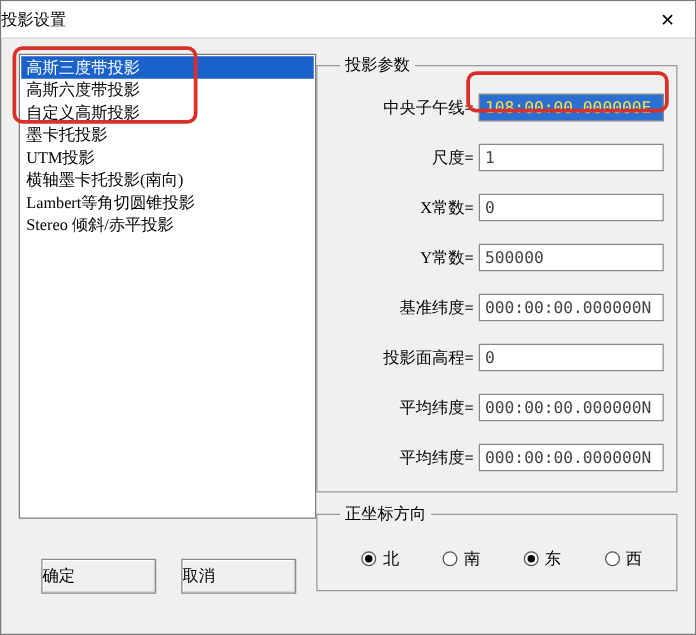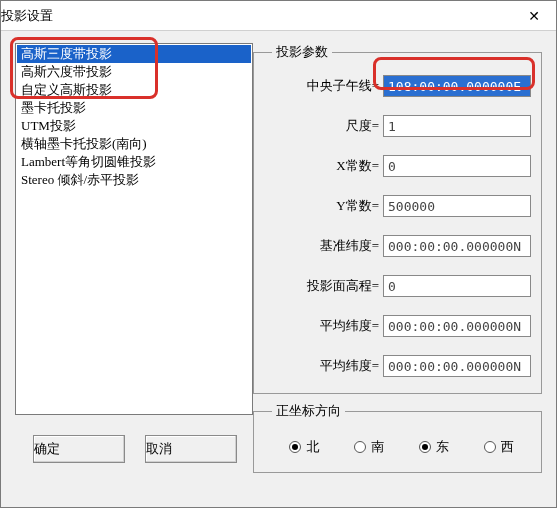--- a/index.html
+++ b/index.html
@@ -40,21 +40,21 @@
   .content {
     flex: 1;
     position: relative;
     padding: 12px 14px 16px 14px;
     display: flex;
     gap: 12px;
   }
   .left-col {
     display: flex;
     flex-direction: column;
-    gap: 20px;
+    gap: 32px;
     width: 226px;
   }
   .listbox {
     width: 238px;
     height: 372px;
     background: #fff;
     border: 1px solid #7a7a7a;
     overflow: hidden;
     padding: 1px;
   }
@@ -122,21 +122,21 @@
     height: 22px;
     border: 1px solid #888;
     background: #fff;
     font-family: "SimSun", "宋体", monospace;
     font-size: 13px;
     padding: 0 4px;
     color: #444;
   }
   .param-input.selected {
     background: #2a6fd1;
-    color: #ffffff;
+    color: #fde047;
   }
   .radio-row {
     display: flex;
     justify-content: space-around;
     align-items: center;
     padding: 4px 0;
   }
   .radio-item {
     display: flex;
     align-items: center;

